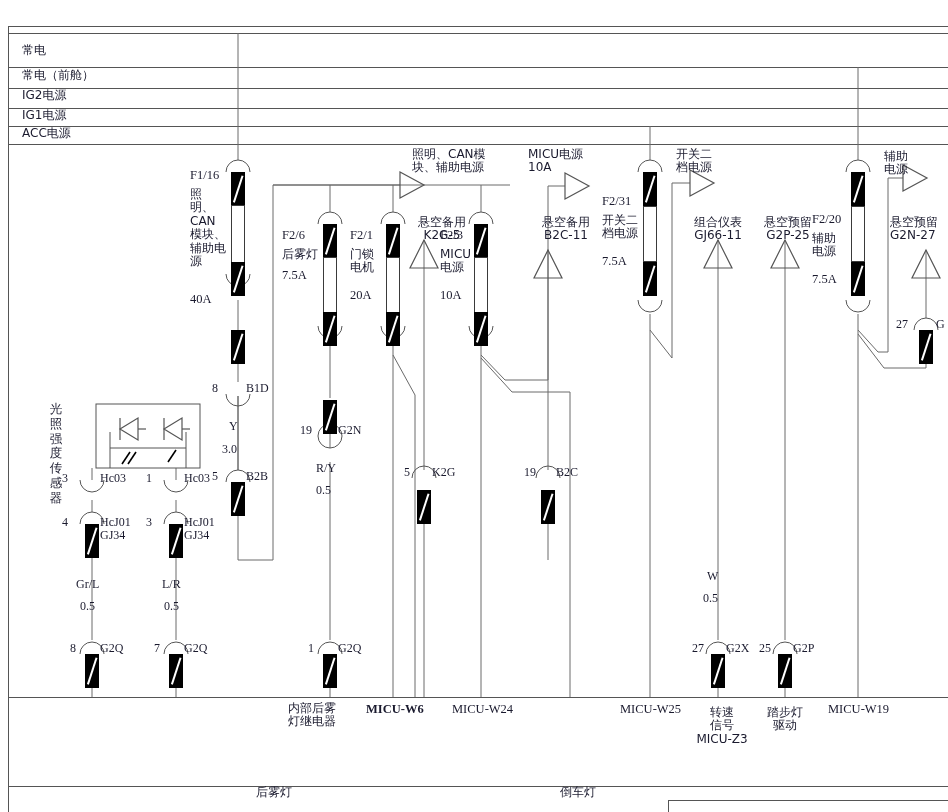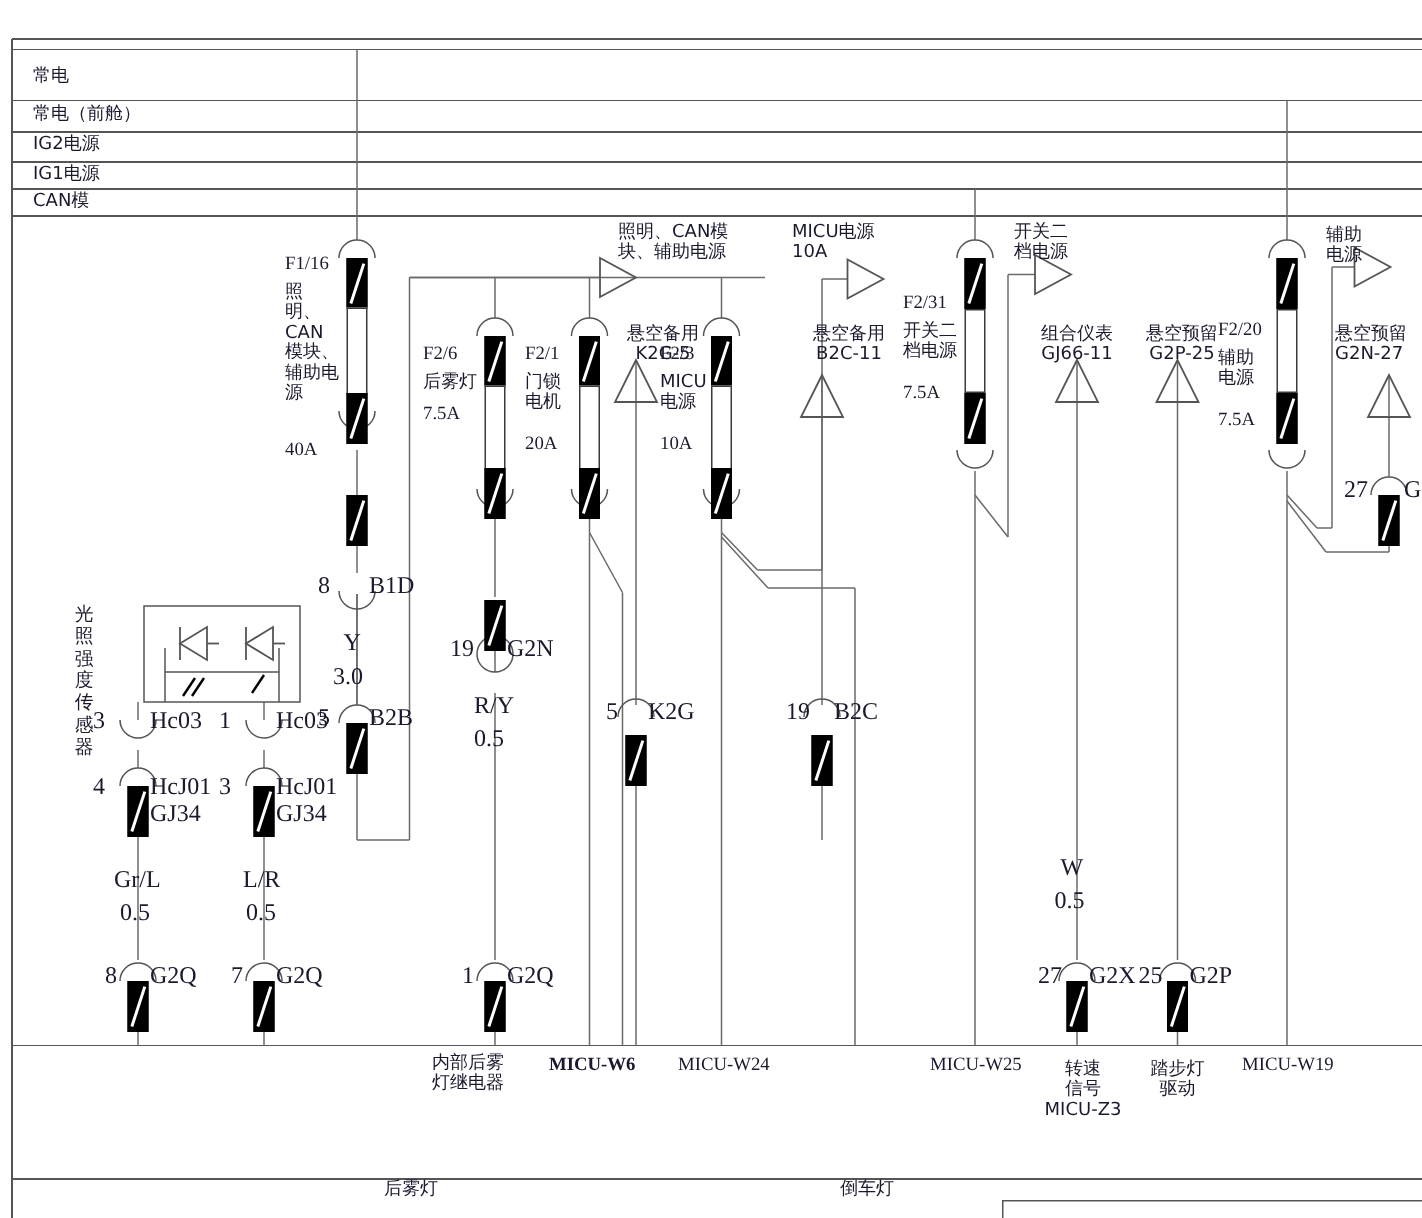--- a/index.html
+++ b/index.html
@@ -3,21 +3,21 @@
 <meta charset="utf-8">
 <style>
   html,body{margin:0;padding:0;background:#fff;}
   body{font-family:"Liberation Serif","DejaVu Serif",serif;}
   #canvas{position:relative;width:948px;height:812px;background:#fff;overflow:hidden;}
   svg#wires{position:absolute;left:0;top:0;width:948px;height:812px;}
   .lbl{position:absolute;color:#1a1a2e;white-space:pre;line-height:1.12;}
   .rail-lbl{font-size:12.5px;letter-spacing:0px;}
   .cn{font-family:"DejaVu Sans","Liberation Sans",sans-serif;font-size:12px;}
   .en{font-family:"Liberation Serif","DejaVu Serif",serif;font-size:12.5px;}
-  .small{font-size:16px;}
+  .small{font-size:12px;}
   .vtext{position:absolute;font-family:"DejaVu Sans","Liberation Sans",sans-serif;
          font-size:12.5px;line-height:1.18;color:#1a1a2e;text-align:center;width:16px;}
   .blk{position:absolute;background:#000;border:1px solid #000;box-sizing:border-box;}
   .blk:after{content:"";position:absolute;left:50%;top:6%;width:1.6px;height:88%;
              background:#fff;transform:translateX(-50%) rotate(18deg);transform-origin:center;}
   .fusebody{position:absolute;background:#fff;border:1px solid #3a3a3a;box-sizing:border-box;}
 </style>
 </head>
 <body>
 
@@ -214,21 +214,21 @@
       <polygon points="718,240 704,268 732,268"></polygon>
       <polygon points="785,240 771,268 799,268"></polygon>
       <polygon points="926,250 912,278 940,278"></polygon>
     </g>
   </svg>
 
   <div class="lbl rail-lbl cn" style="left:22px;top:44px;">常电</div>
   <div class="lbl rail-lbl cn" style="left:22px;top:69px;">常电（前舱）</div>
   <div class="lbl rail-lbl cn" style="left:22px;top:89px;">IG2电源</div>
   <div class="lbl rail-lbl cn" style="left:22px;top:109px;">IG1电源</div>
-  <div class="lbl rail-lbl cn" style="left:22px;top:127px;">CAN模</div>
+  <div class="lbl rail-lbl cn" style="left:22px;top:127px;">ACC电源</div>
 
   <div class="blk" style="left:231px;top:172px;width:14px;height:34px;"></div>
   <div class="fusebody" style="left:231px;top:205px;width:14px;height:58px;"></div>
   <div class="blk" style="left:231px;top:262px;width:14px;height:34px;"></div>
   <div class="blk" style="left:231px;top:330px;width:14px;height:34px;"></div>
   <div class="blk" style="left:231px;top:482px;width:14px;height:34px;"></div>
   <div class="lbl en" style="left:190px;top:168px;">F1/16</div>
   <div class="lbl cn" style="left: 190px; top: 188px; width: 46px; white-space: pre-line;">照
 明、CAN
 模块、

